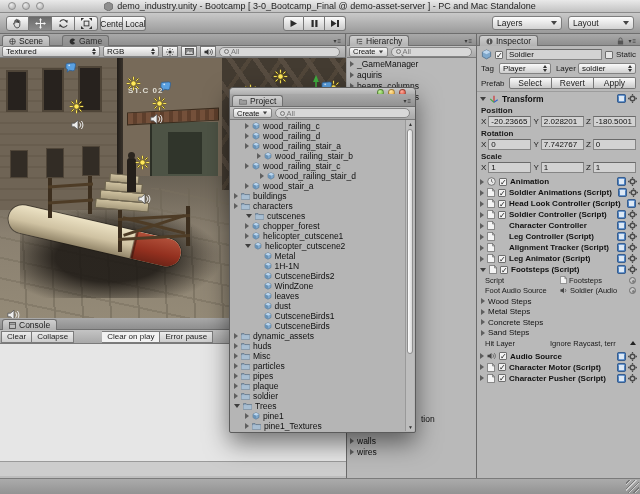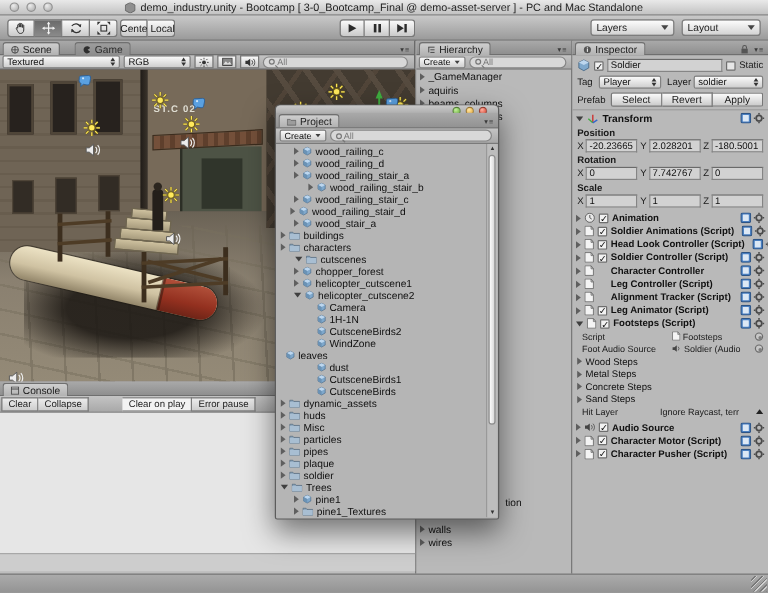--- a/index.html
+++ b/index.html
@@ -1323,21 +1323,21 @@
           <span class="tri-r"></span>
           <span style="flex: 0 0 auto; display: flex; align-items: center;">
             <svg width="8" height="8" viewBox="0 0 12 12">
               <path d="M6 1 10.5 3.3v5L6 10.8 1.5 8.3v-5Z" fill="#7fa8cc" stroke="#3f5f7d" stroke-width=".7"></path>
               <path d="M6 1 10.5 3.3 6 5.6 1.5 3.3Z" fill="#bcd6ee"></path>
               <path d="M6 5.6v5.2L1.5 8.3v-5Z" fill="#6a92b5"></path>
             </svg>
           </span>
           <span style="white-space: nowrap;">wood_railing_stair_c</span>
         </div>
-        <div class="prow" style="padding-left: 12px;">
+        <div class="prow" style="padding-left: 30px;">
           <span class="tri-r"></span>
           <span style="flex: 0 0 auto; display: flex; align-items: center;">
             <svg width="8" height="8" viewBox="0 0 12 12">
               <path d="M6 1 10.5 3.3v5L6 10.8 1.5 8.3v-5Z" fill="#7fa8cc" stroke="#3f5f7d" stroke-width=".7"></path>
               <path d="M6 1 10.5 3.3 6 5.6 1.5 3.3Z" fill="#bcd6ee"></path>
               <path d="M6 5.6v5.2L1.5 8.3v-5Z" fill="#6a92b5"></path>
             </svg>
           </span>
           <span style="white-space: nowrap;">wood_railing_stair_d</span>
         </div>
@@ -1417,21 +1417,21 @@
         </div>
         <div class="prow" style="padding-left: 26px;">
           <span style="width: 4.5px; flex: 0 0 auto;"></span>
           <span style="flex: 0 0 auto; display: flex; align-items: center;">
             <svg width="8" height="8" viewBox="0 0 12 12">
               <path d="M6 1 10.5 3.3v5L6 10.8 1.5 8.3v-5Z" fill="#7fa8cc" stroke="#3f5f7d" stroke-width=".7"></path>
               <path d="M6 1 10.5 3.3 6 5.6 1.5 3.3Z" fill="#bcd6ee"></path>
               <path d="M6 5.6v5.2L1.5 8.3v-5Z" fill="#6a92b5"></path>
             </svg>
           </span>
-          <span style="white-space: nowrap;">Camera</span>
+          <span style="white-space: nowrap;">Metal</span>
         </div>
         <div class="prow" style="padding-left: 26px;">
           <span style="width: 4.5px; flex: 0 0 auto;"></span>
           <span style="flex: 0 0 auto; display: flex; align-items: center;">
             <svg width="8" height="8" viewBox="0 0 12 12">
               <path d="M6 1 10.5 3.3v5L6 10.8 1.5 8.3v-5Z" fill="#7fa8cc" stroke="#3f5f7d" stroke-width=".7"></path>
               <path d="M6 1 10.5 3.3 6 5.6 1.5 3.3Z" fill="#bcd6ee"></path>
               <path d="M6 5.6v5.2L1.5 8.3v-5Z" fill="#6a92b5"></path>
             </svg>
           </span>
@@ -1452,21 +1452,21 @@
           <span style="width: 4.5px; flex: 0 0 auto;"></span>
           <span style="flex: 0 0 auto; display: flex; align-items: center;">
             <svg width="8" height="8" viewBox="0 0 12 12">
               <path d="M6 1 10.5 3.3v5L6 10.8 1.5 8.3v-5Z" fill="#7fa8cc" stroke="#3f5f7d" stroke-width=".7"></path>
               <path d="M6 1 10.5 3.3 6 5.6 1.5 3.3Z" fill="#bcd6ee"></path>
               <path d="M6 5.6v5.2L1.5 8.3v-5Z" fill="#6a92b5"></path>
             </svg>
           </span>
           <span style="white-space: nowrap;">WindZone</span>
         </div>
-        <div class="prow" style="">
+        <div class="prow" style="padding-left: 26px;">
           <span style="width: 4.5px; flex: 0 0 auto;"></span>
           <span style="flex: 0 0 auto; display: flex; align-items: center;">
             <svg width="8" height="8" viewBox="0 0 12 12">
               <path d="M6 1 10.5 3.3v5L6 10.8 1.5 8.3v-5Z" fill="#7fa8cc" stroke="#3f5f7d" stroke-width=".7"></path>
               <path d="M6 1 10.5 3.3 6 5.6 1.5 3.3Z" fill="#bcd6ee"></path>
               <path d="M6 5.6v5.2L1.5 8.3v-5Z" fill="#6a92b5"></path>
             </svg>
           </span>
           <span style="white-space: nowrap;">leaves</span>
         </div>

